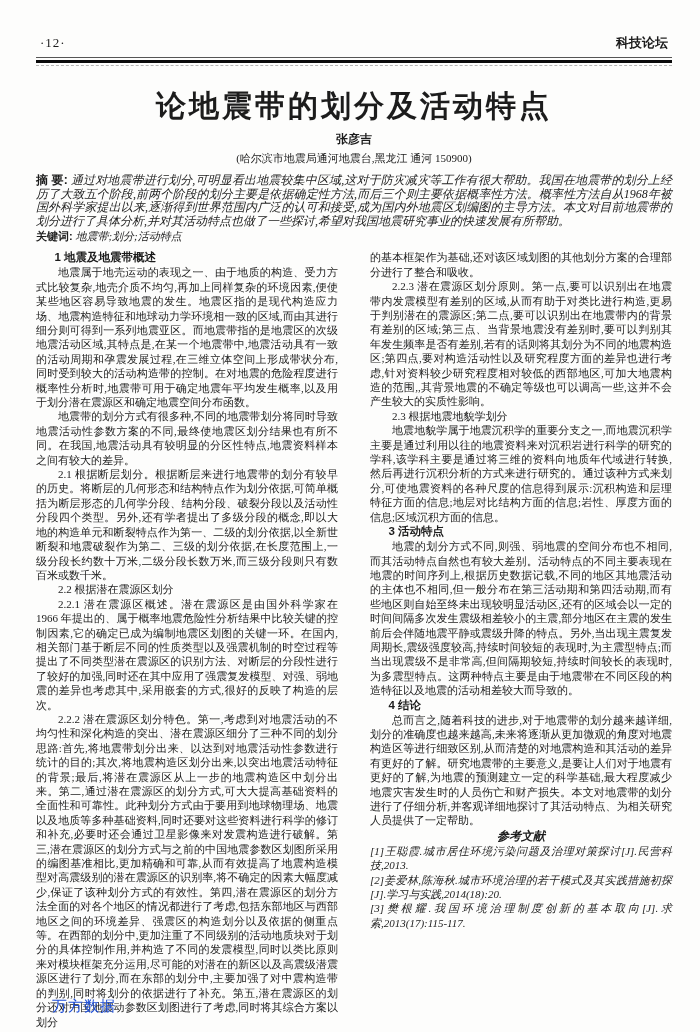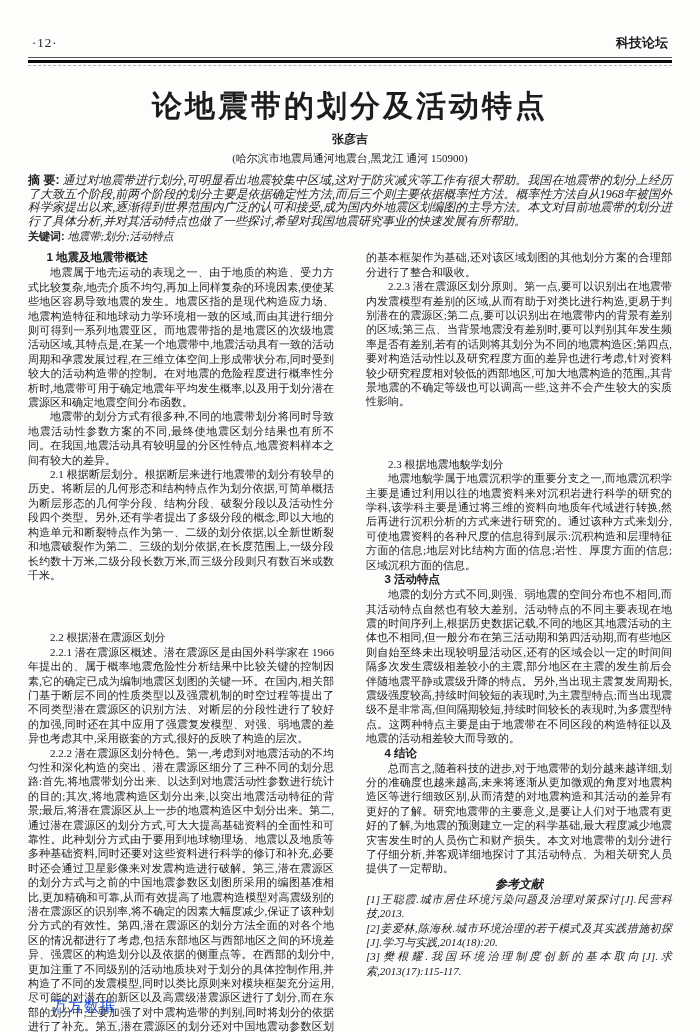--- a/index.html
+++ b/index.html
@@ -2,21 +2,21 @@
 <html><head>
 <meta charset="utf-8">
 <style>
   html,body { margin:0; padding:0; background:#e8e8e8; }
   .page {
     position:relative;
     width:700px; height:1032px;
     margin:0 auto;
     background:#fdfdfc;
     box-sizing:border-box;
-    padding:34px 28px 0 28px;
+    padding:34px 28px 0 36px;
     font-family:"Liberation Serif", serif;
     color:#1c1c1c;
     overflow:hidden;
   }
   
   .runhead {
     display:flex; justify-content:space-between; align-items:baseline;
     font-size:13px; padding:0 4px 5px 4px;
   }
   .runhead .pagenum { letter-spacing:1px; }
@@ -43,21 +43,21 @@
   .abstract .lbl, .keywords .lbl {
     font-style:normal; font-weight:bold; font-family:"Liberation Sans",sans-serif;
   }
   .keywords { font-size:11px; line-height:14px; font-style:italic; margin-top:1px; }
 
   
   .columns { display:flex; gap:32px; margin-top:7px; }
   .col { flex:1 1 0; min-width:0; font-size:11px; line-height:14.4px; text-align:justify; }
   .col p { margin:0; text-indent:2em; }
   .col p.cont { text-indent:0; }
-  .col p.subline { text-indent:2em;margin-top:48px; }
+  .col p.subline { text-indent:2em; }
   .col h3 {
     margin:0; font-size:11.5px; line-height:15px; font-weight:bold;
     font-family:"Liberation Sans",sans-serif; text-indent:1.6em; text-align:left;
   }
   .col .ref-title {
     margin:0; text-align:center; text-indent:0; font-weight:bold;
     font-family:"Liberation Sans",sans-serif; font-size:12px; line-height:16px;font-style:italic;
   }
   .col p.ref { text-indent:0; font-style:italic; }
 

